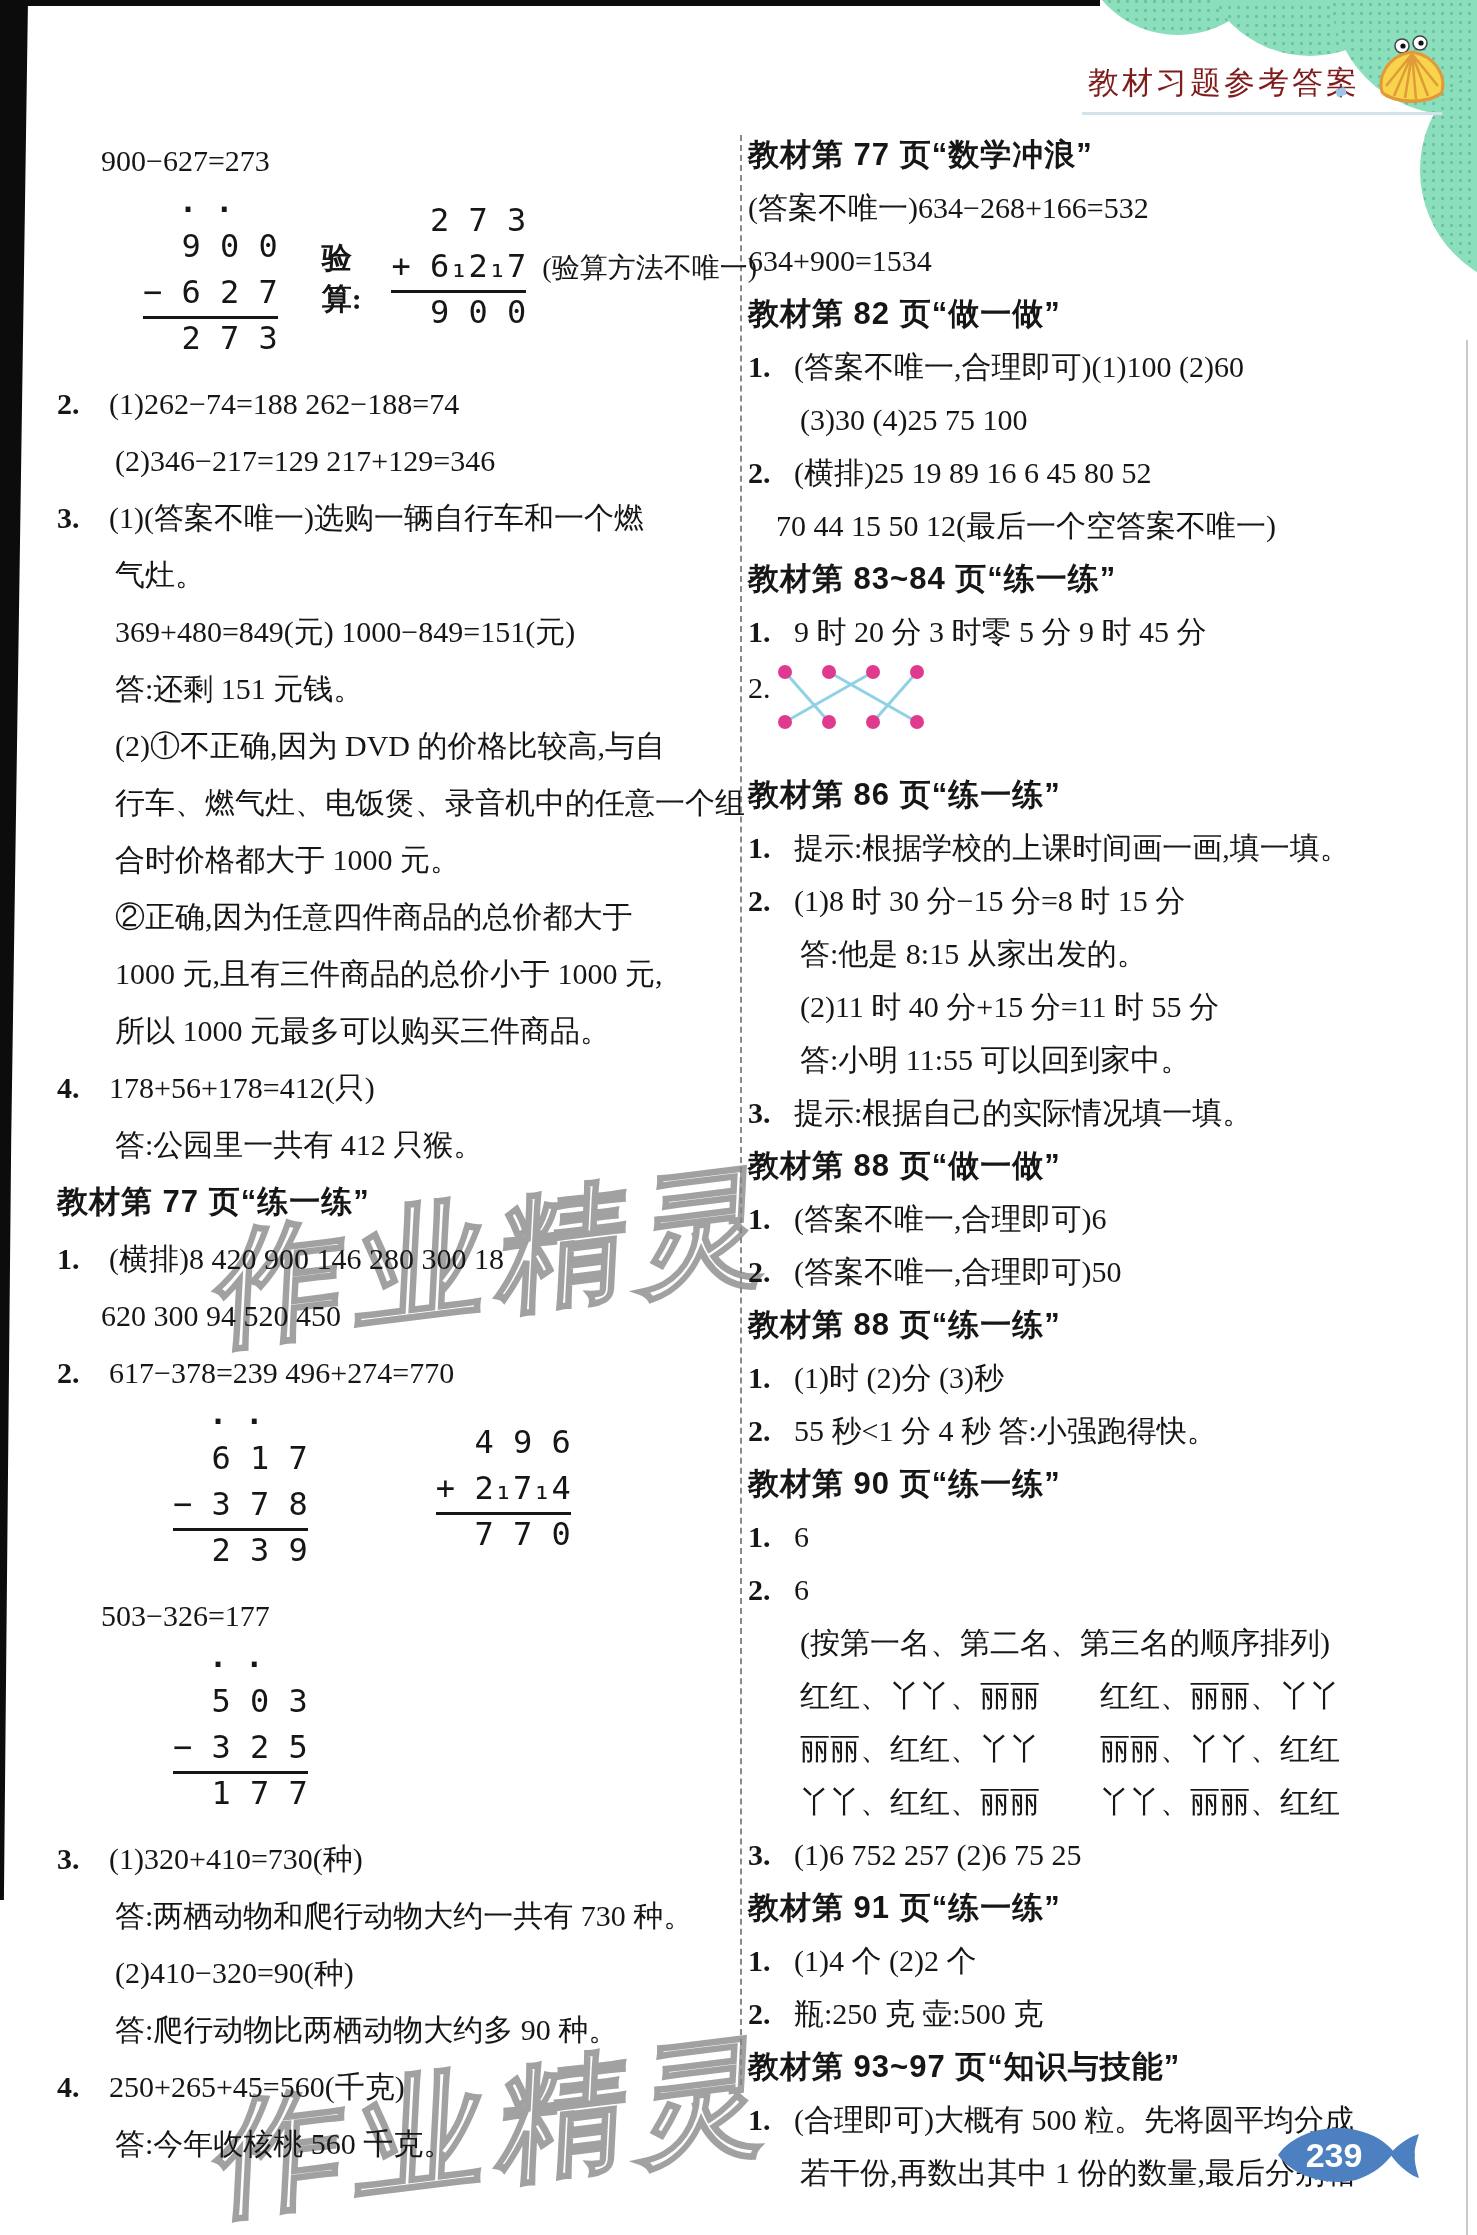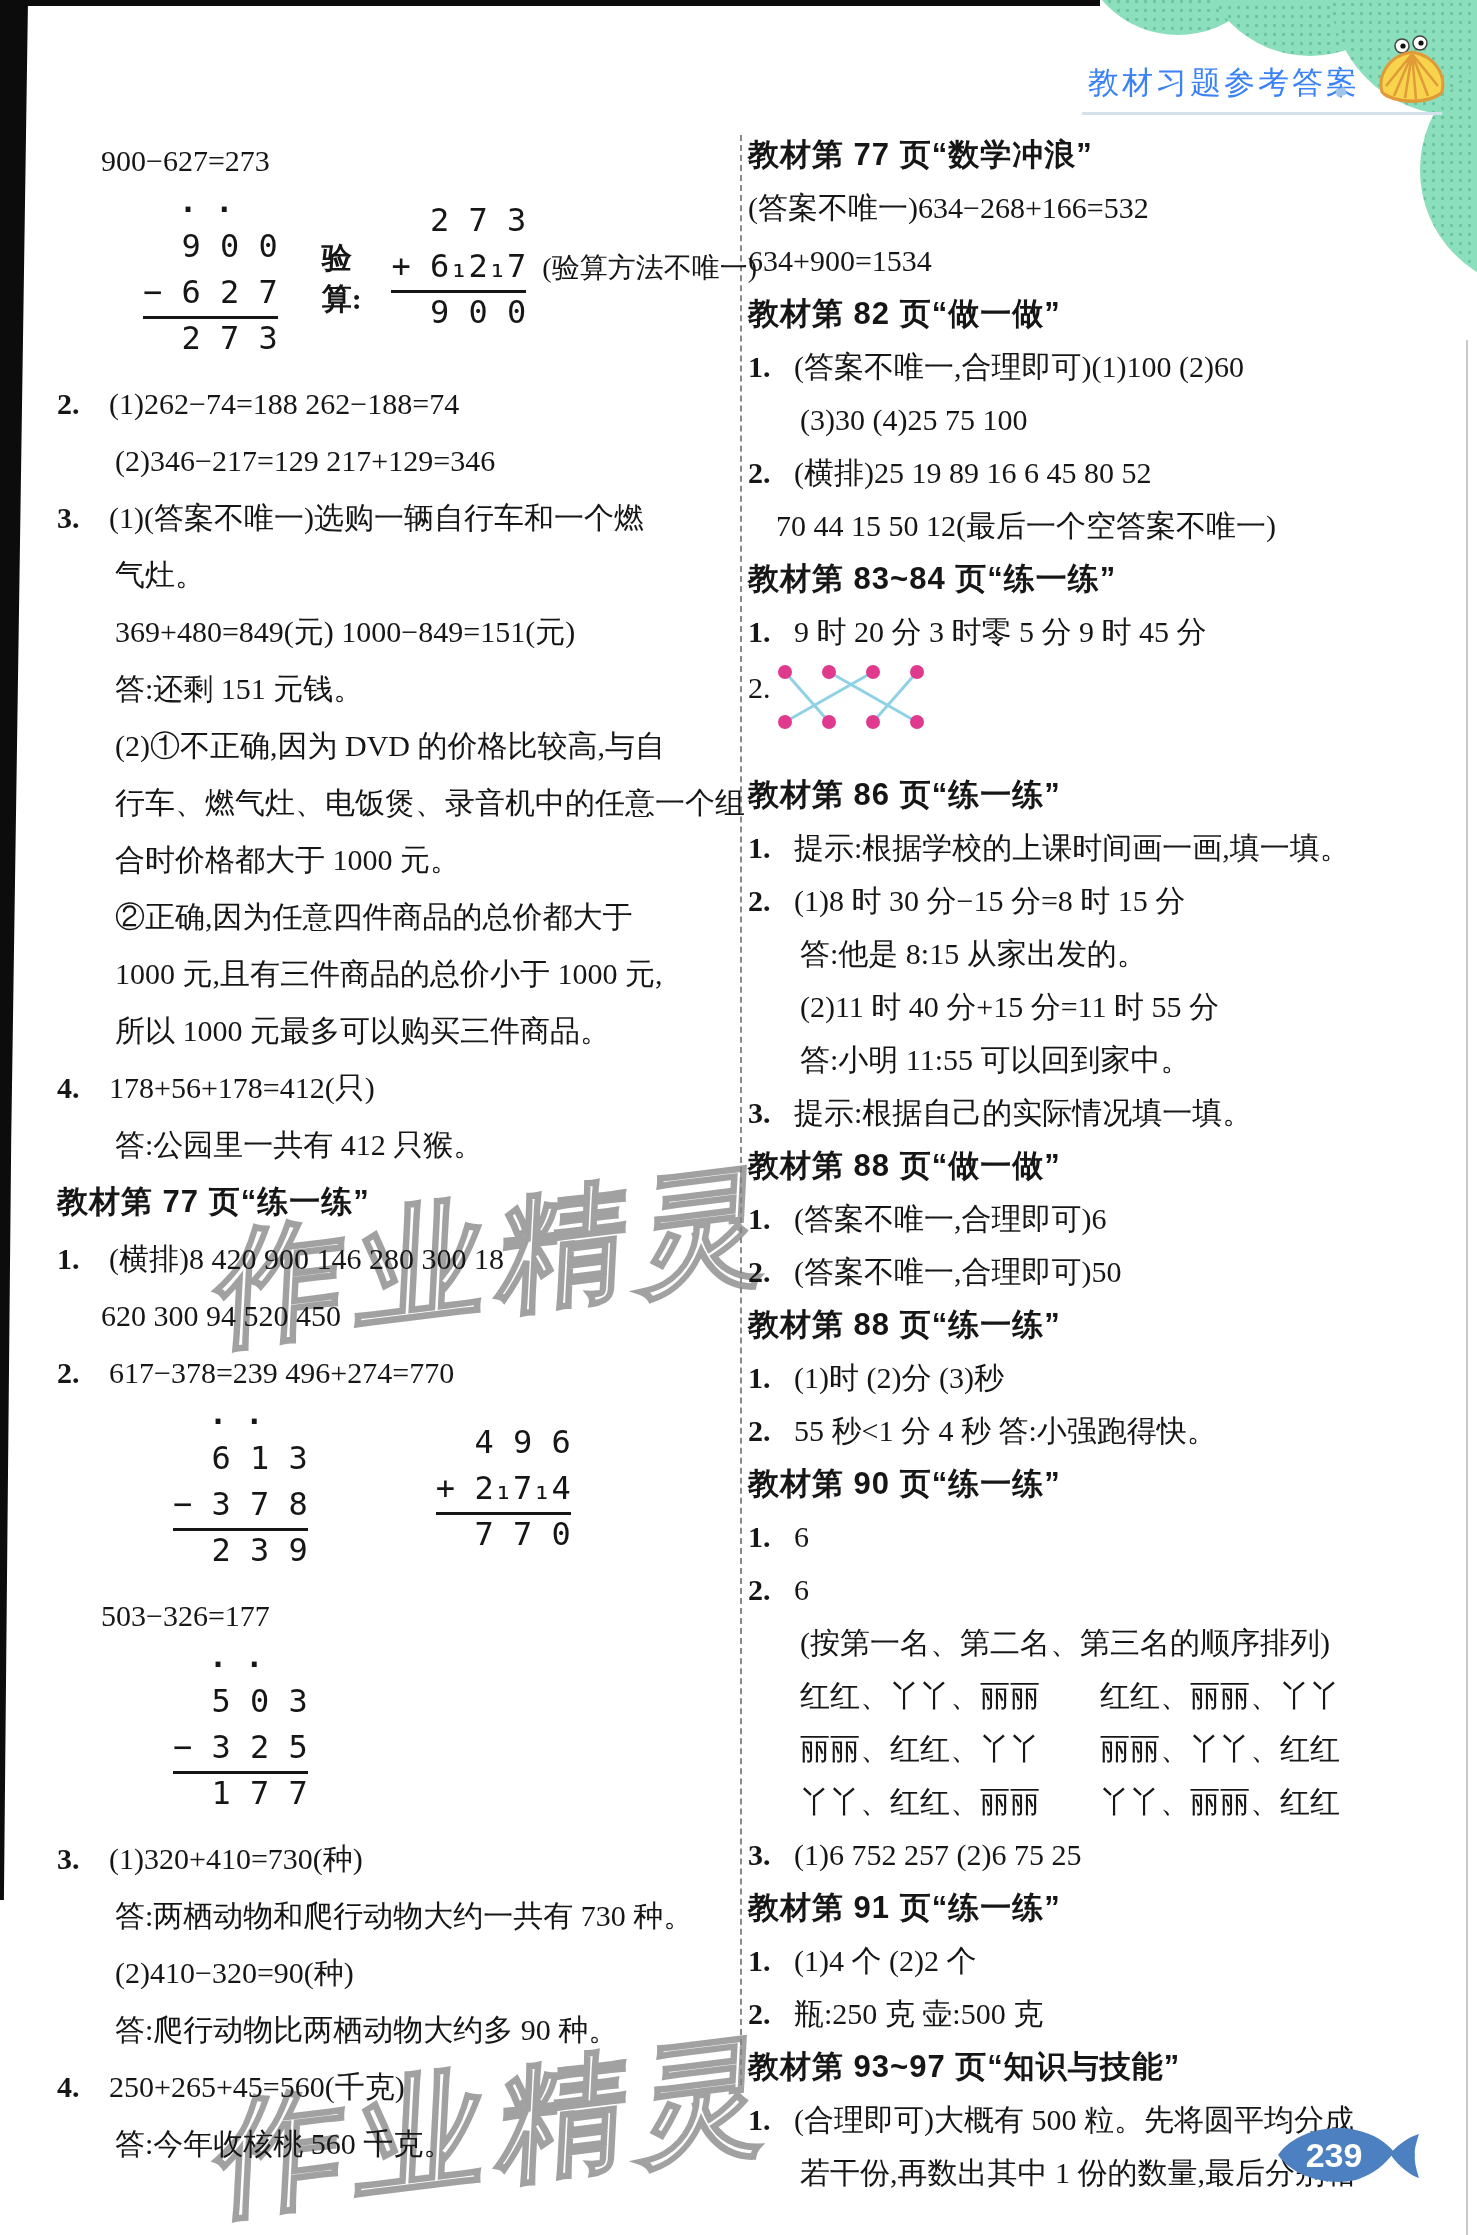--- a/index.html
+++ b/index.html
@@ -12,21 +12,21 @@
   .edge-top{position:absolute;left:0;top:0;width:1100px;height:6px;background:#0c0c0c;}
   .edge-right{position:absolute;left:1466px;top:340px;width:2px;height:1895px;background:#c9c9c9;}
 
   
   .cloud{position:absolute;border-radius:50%;background-color:#8bdfbc;
          background-image:radial-gradient(circle,rgba(58,150,112,.38) 1.3px,transparent 1.8px);
          background-size:9px 9px;}
 
   
   .hdr-title{position:absolute;left:1088px;top:62px;font-size:31px;letter-spacing:3px;
-             color:#3b82f6;font-family:"Liberation Sans",sans-serif;}
+             color:#7f1d1d;font-family:"Liberation Sans",sans-serif;}
   .hdr-rule{position:absolute;left:1082px;top:112px;width:360px;height:0;
             border-bottom:3px solid #d3e2ea;}
   .hdr-spark{position:absolute;left:1336px;top:88px;width:10px;height:8px;background:#9fc6e8;
              border-radius:2px;transform:rotate(-15deg);}
   .shell{position:absolute;left:1372px;top:34px;}
 
   
   .fish{position:absolute;left:1272px;top:2122px;}
   .fish text{font-family:"Liberation Sans",sans-serif;font-weight:bold;}
 
@@ -118,21 +118,21 @@
     <div class="ln ind2"><span>②正确,因为任意四件商品的总价都大于</span></div>
     <div class="ln ind2"><span>1000 元,且有三件商品的总价小于 1000 元,</span></div>
     <div class="ln ind2"><span>所以 1000 元最多可以购买三件商品。</span></div>
     <div class="ln"><span class="no">4.</span><span>178+56+178=412(只)</span></div>
     <div class="ln ind2"><span>答:公园里一共有 412 只猴。</span></div>
     <div class="ln h"><span>教材第 77 页“练一练”</span></div>
     <div class="ln"><span class="no">1.</span><span>(横排)8   420   900   146   280   300   18</span></div>
     <div class="ln ind1"><span>620   300   94   520   450</span></div>
     <div class="ln"><span class="no">2.</span><span>617−378=239   496+274=770</span></div>
     <div class="vwrap" style="padding-left: 116px; margin: 8px 0px 14px;">
-      <div class="vblock" style="margin-right: 128px;"><div class="vdots">  · ·</div><div class="vrow">  6 1 3</div><div class="vrow"><span class="uline">− 3 7 8</span></div><div class="vrow">  2 3 9</div></div>
+      <div class="vblock" style="margin-right: 128px;"><div class="vdots">  · ·</div><div class="vrow">  6 1 7</div><div class="vrow"><span class="uline">− 3 7 8</span></div><div class="vrow">  2 3 9</div></div>
       <div class="vblock" style="margin-top: 10px;"><div class="vrow">  4 9 6</div><div class="vrow"><span class="uline">+ 2₁7₁4</span></div><div class="vrow">  7 7 0</div></div>
     </div>
     <div class="ln ind1"><span>503−326=177</span></div>
     <div class="vwrap" style="padding-left: 116px; margin: 8px 0px 14px;">
       <div class="vblock"><div class="vdots">  · ·</div><div class="vrow">  5 0 3</div><div class="vrow"><span class="uline">− 3 2 5</span></div><div class="vrow">  1 7 7</div></div>
     </div>
     <div class="ln"><span class="no">3.</span><span>(1)320+410=730(种)</span></div>
     <div class="ln ind2"><span>答:两栖动物和爬行动物大约一共有 730 种。</span></div>
     <div class="ln ind2"><span>(2)410−320=90(种)</span></div>
     <div class="ln ind2"><span>答:爬行动物比两栖动物大约多 90 种。</span></div>

